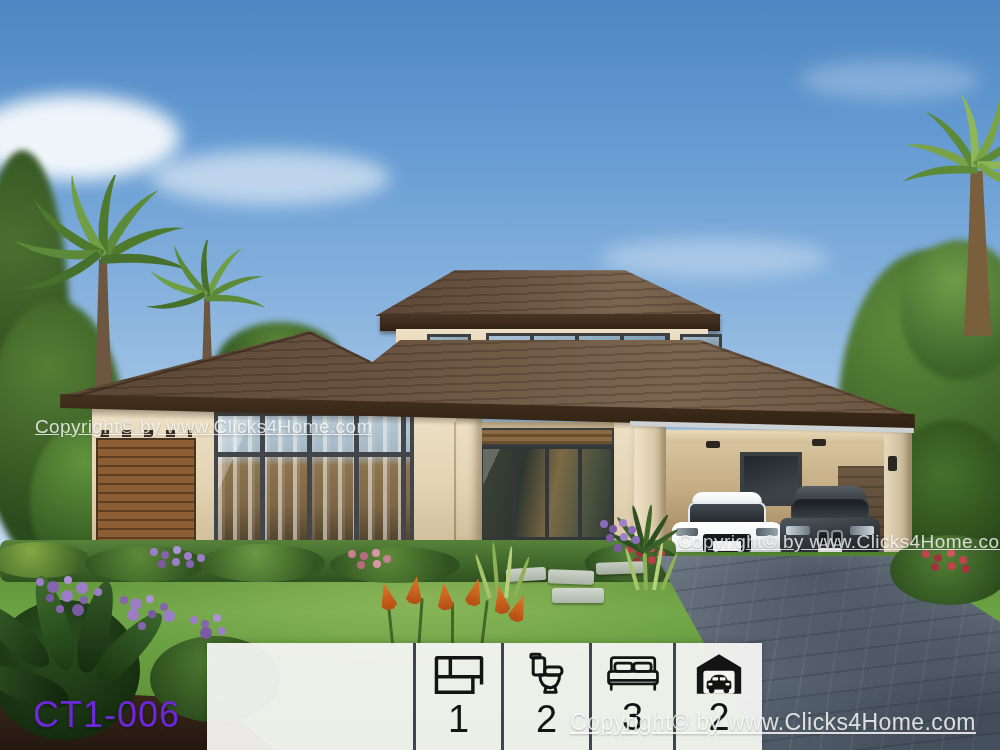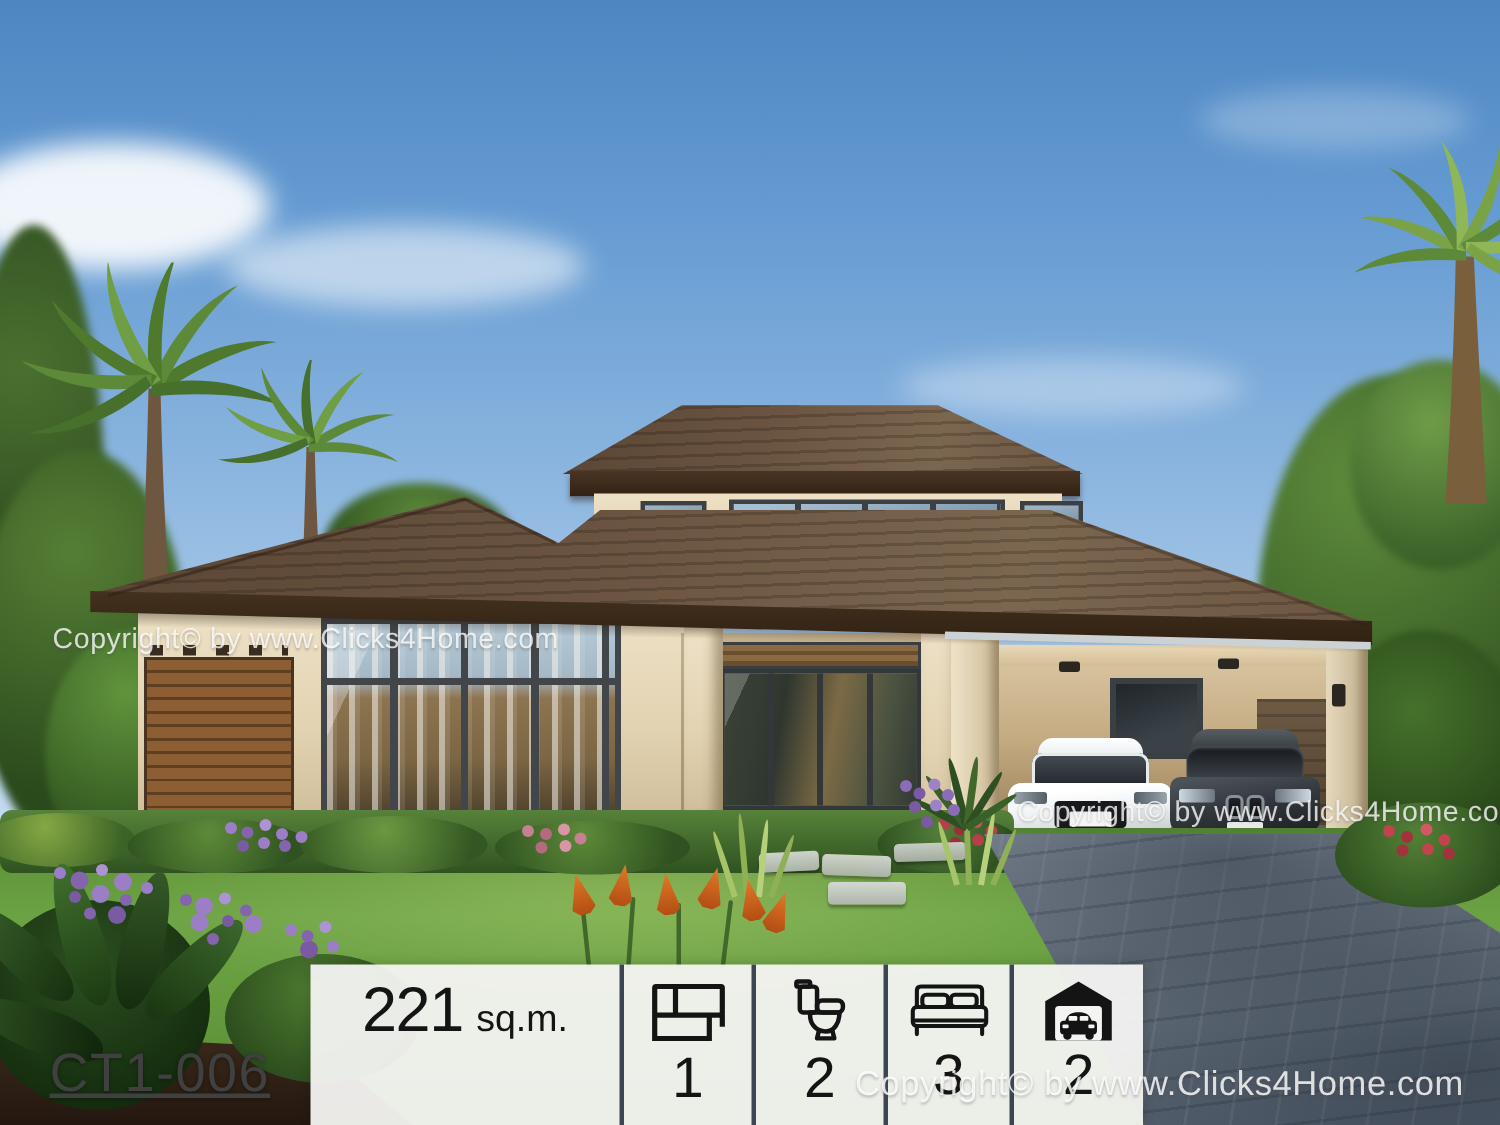--- a/index.html
+++ b/index.html
@@ -9,23 +9,23 @@
   .blob{position:absolute;border-radius:50%;}
   
   .sky{left:0;top:0;width:1000px;height:640px;
        background:linear-gradient(180deg,#4d86c2 0%,#659bd2 22%,#85b1dd 45%,#a9c9e8 68%,#c8def2 88%,#dcebf7 100%);}
   .cloud{position:absolute;background:#fff;border-radius:50%;filter:blur(9px);}
   
   .shingle{background-image:repeating-linear-gradient(178deg,rgba(30,18,9,.22) 0 2px,rgba(255,255,255,0) 2px 8px),
            linear-gradient(105deg,#5a4534 0%,#6a5441 40%,#7b6650 72%,#6b5542 100%);}
   .cream{background:linear-gradient(180deg,#eee1c6 0%,#e2d3b2 55%,#cfbd99 100%);}
   .wm{position:absolute;color:rgba(255,255,255,.78);font-size:19px;letter-spacing:.4px;
-      text-shadow:0 1px 2px rgba(70,70,70,.35);white-space:nowrap;z-index:40;}
-  .plan-code{position:absolute;color:#404040;font-size:36px;letter-spacing:1px;
-      text-shadow:0 1px 3px rgba(0,0,0,.35);z-index:55;text-decoration:underline;}
+      text-shadow:0 1px 2px rgba(70,70,70,.35);white-space:nowrap;z-index:40;text-decoration:underline;}
+  .plan-code{position:absolute;color:#6d28d9;font-size:36px;letter-spacing:1px;
+      text-shadow:0 1px 3px rgba(0,0,0,.35);z-index:55;}
   
   .panel{left:207px;top:643px;width:555px;height:107px;display:flex;z-index:50;
          background:rgba(244,244,242,.95);box-shadow:0 0 8px rgba(0,0,0,.2);color:#141414;}
   .cell{height:107px;box-sizing:border-box;display:flex;flex-direction:column;align-items:center;}
   .cell.stat{border-left:3px solid #3c4653;padding-top:9px;}
   .la-label{margin-top:17px;font-size:22px;font-weight:bold;letter-spacing:.5px;}
   .la-row{margin-top:6px;display:flex;align-items:baseline;}
   .la-value{font-size:42px;letter-spacing:-1px;}
   .la-unit{font-size:25px;margin-left:9px;}
   .num{font-size:38px;margin-top:2px;line-height:1;}
@@ -290,24 +290,20 @@
   </div>
 
   <div class="wm" style="left:35px;top:416px;">Copyright© by www.Clicks4Home.com</div>
   <div class="wm" style="left:678px;top:531px;">Copyright© by www.Clicks4Home.com</div>
   <div class="wm" style="left:570px;top:709px;font-size:23px;color:rgba(255,255,255,.82);z-index:60;">Copyright© by www.Clicks4Home.com</div>
 
   <div class="plan-code" style="left:33px;top:694px;">CT1-006</div>
 
   <div class="a panel">
     <div class="cell" style="width:206px;">
-      <div class="la-row">
-        <span class="la-value">221</span>
-        <span class="la-unit">sq.m.</span>
-      </div>
     </div>
     <div class="cell stat" style="width:88px;">
       <svg class="icn" width="52" height="46" viewBox="0 0 60 52" style="stroke-width:4;stroke-linecap:butt;stroke-linejoin:miter;">
         <rect x="4" y="6" width="52" height="22" rx="1"></rect>
         <path d="M20 6 V28"></path>
         <path d="M4 28 V46 H46 V28"></path>
         <path d="M56 28 V37"></path>
       </svg>
       <div class="num">1</div>
     </div>

